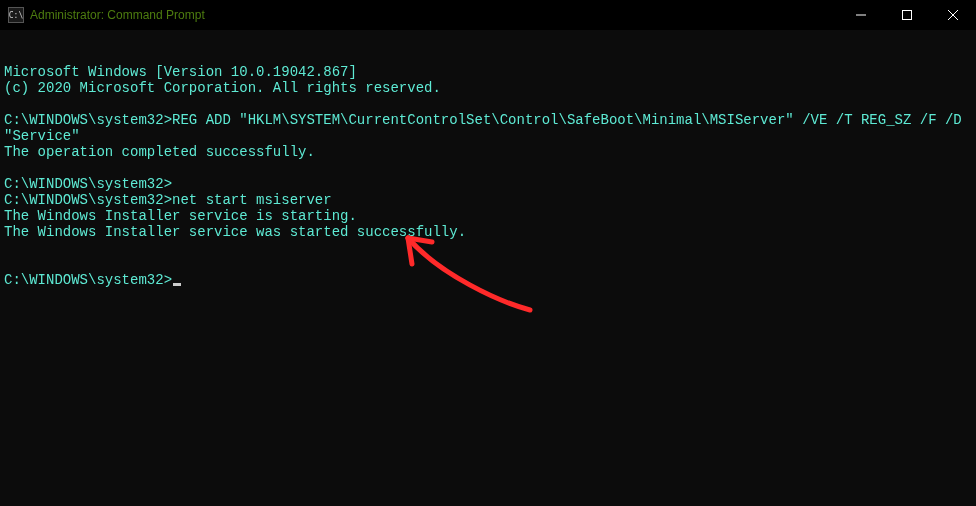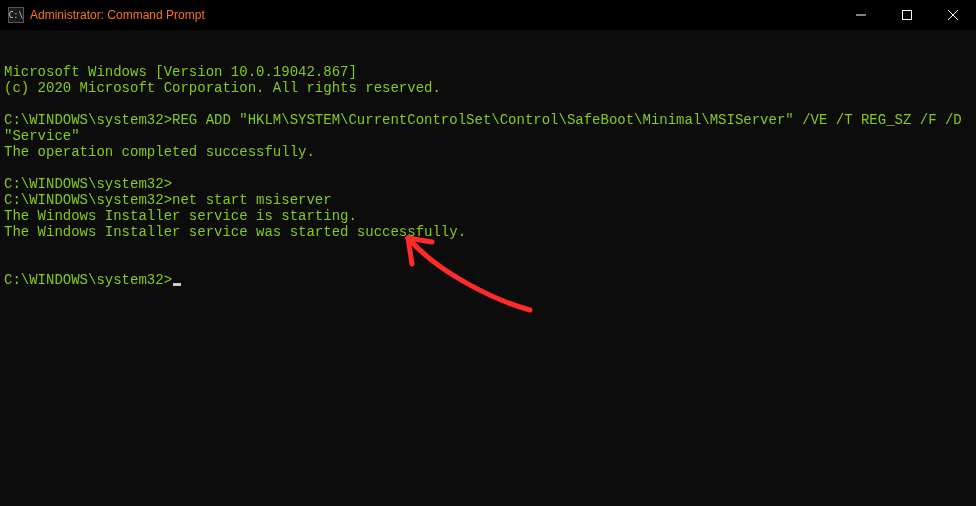--- a/index.html
+++ b/index.html
@@ -43,21 +43,21 @@
       display: flex;
       align-items: center;
       justify-content: center;
       background: #1a1a1a;
       border: 1px solid #555;
       font-size: 8px;
       color: #ccc;
       font-family: Consolas, monospace;
     }
     .title-text {
-      color: #f97316;
+      color: #4d7c0f;
     }
     .win-controls {
       display: flex;
       height: 100%;
     }
     .win-btn {
       width: 46px;
       height: 100%;
       display: flex;
       align-items: center;
@@ -66,21 +66,21 @@
       font-family: 'Segoe UI', sans-serif;
       cursor: default;
     }
     .win-btn svg {
       stroke: #ffffff;
       fill: none;
     }
     .terminal {
       flex: 1;
       background: #0c0c0c;
-      color: #84cc16;
+      color: #5eead4;
       font-family: Consolas, 'Courier New', monospace;
       font-size: 14px;
       line-height: 16px;
       padding: 2px 4px;
       white-space: pre;
       position: relative;
       overflow: hidden;
     }
     .line {
       white-space: pre-wrap;

